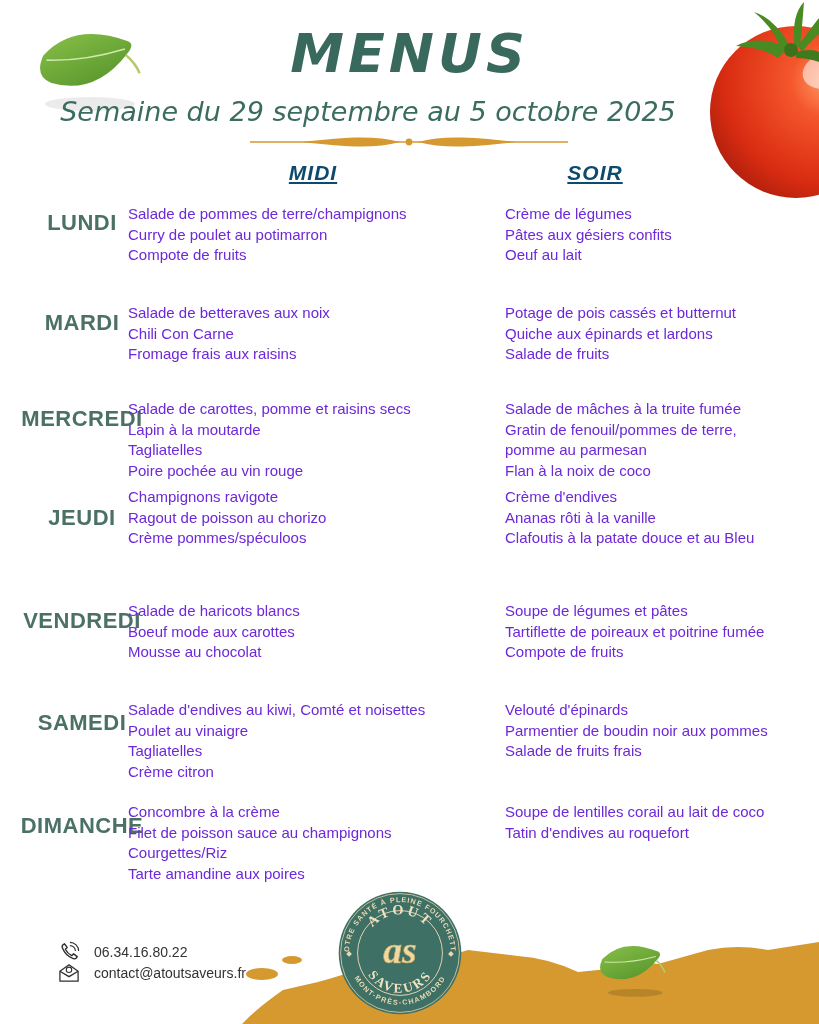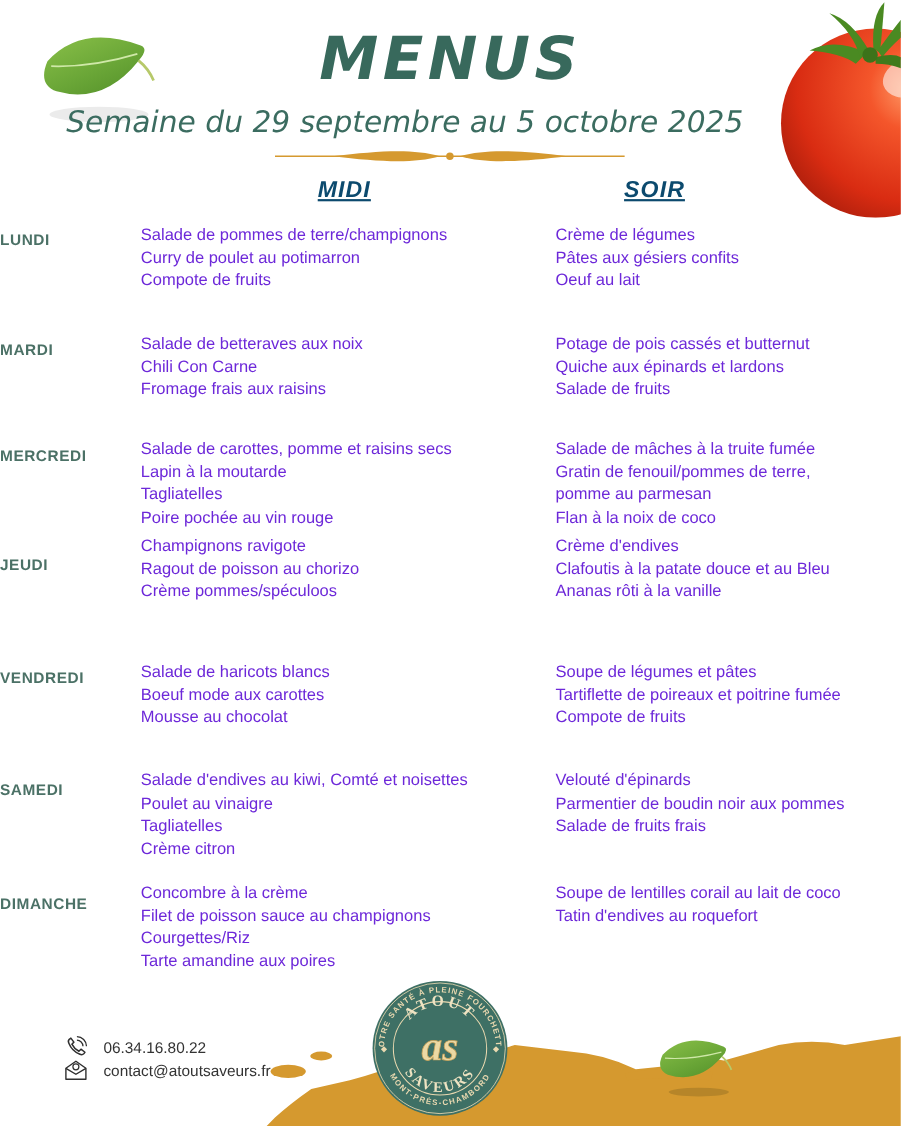--- a/index.html
+++ b/index.html
@@ -17,22 +17,22 @@
   .divider{left:250px;top:134px;}
 
   
   .col-head{top:161px;font-weight:bold;font-style:italic;font-size:21px;
             color:#0c4a6e;text-decoration:underline;letter-spacing:1px;text-align:center;}
   .col-head.midi{left:233px;width:160px;}
   .col-head.soir{left:515px;width:160px;}
 
   
   .row{position:absolute;left:0;width:819px;}
-  .day{position:absolute;left:0;width:164px;
-       font-weight:bold;font-size:14px;letter-spacing:0.5px;color:#4b7166;}
+  .day{position:absolute;left:0;width:164px;text-align:center;
+       font-weight:bold;font-size:22px;letter-spacing:0.5px;color:#4b7166;}
   .menu-col{position:absolute;font-size:15px;line-height:20.5px;color:#6d28d9;white-space:nowrap;}
   .menu-col.midi{left:128px;width:370px;}
   .menu-col.soir{left:505px;width:305px;}
 
   
   .contact-line{display:flex;align-items:center;gap:14px;}
   .contact{left:58px;top:941px;width:260px;display:flex;flex-direction:column;
            font-size:14px;color:#333;}
   .contact svg{flex:0 0 auto;}
 
@@ -140,22 +140,22 @@
 
 <div class="row" style="top:487px">
   <div class="day" style="top:18px">JEUDI</div>
   <div class="menu-col midi">
     <div>Champignons ravigote</div>
     <div>Ragout de poisson au chorizo</div>
     <div>Crème pommes/spéculoos</div>
   </div>
   <div class="menu-col soir">
     <div>Crème d'endives</div>
+    <div>Ananas rôti à la vanille</div>
     <div>Clafoutis à la patate douce et au Bleu</div>
-    <div>Ananas rôti à la vanille</div>
   </div>
 </div>
 
 <div class="row" style="top:601px">
   <div class="day" style="top:7px">VENDREDI</div>
   <div class="menu-col midi">
     <div>Salade de haricots blancs</div>
     <div>Boeuf mode aux carottes</div>
     <div>Mousse au chocolat</div>
   </div>

